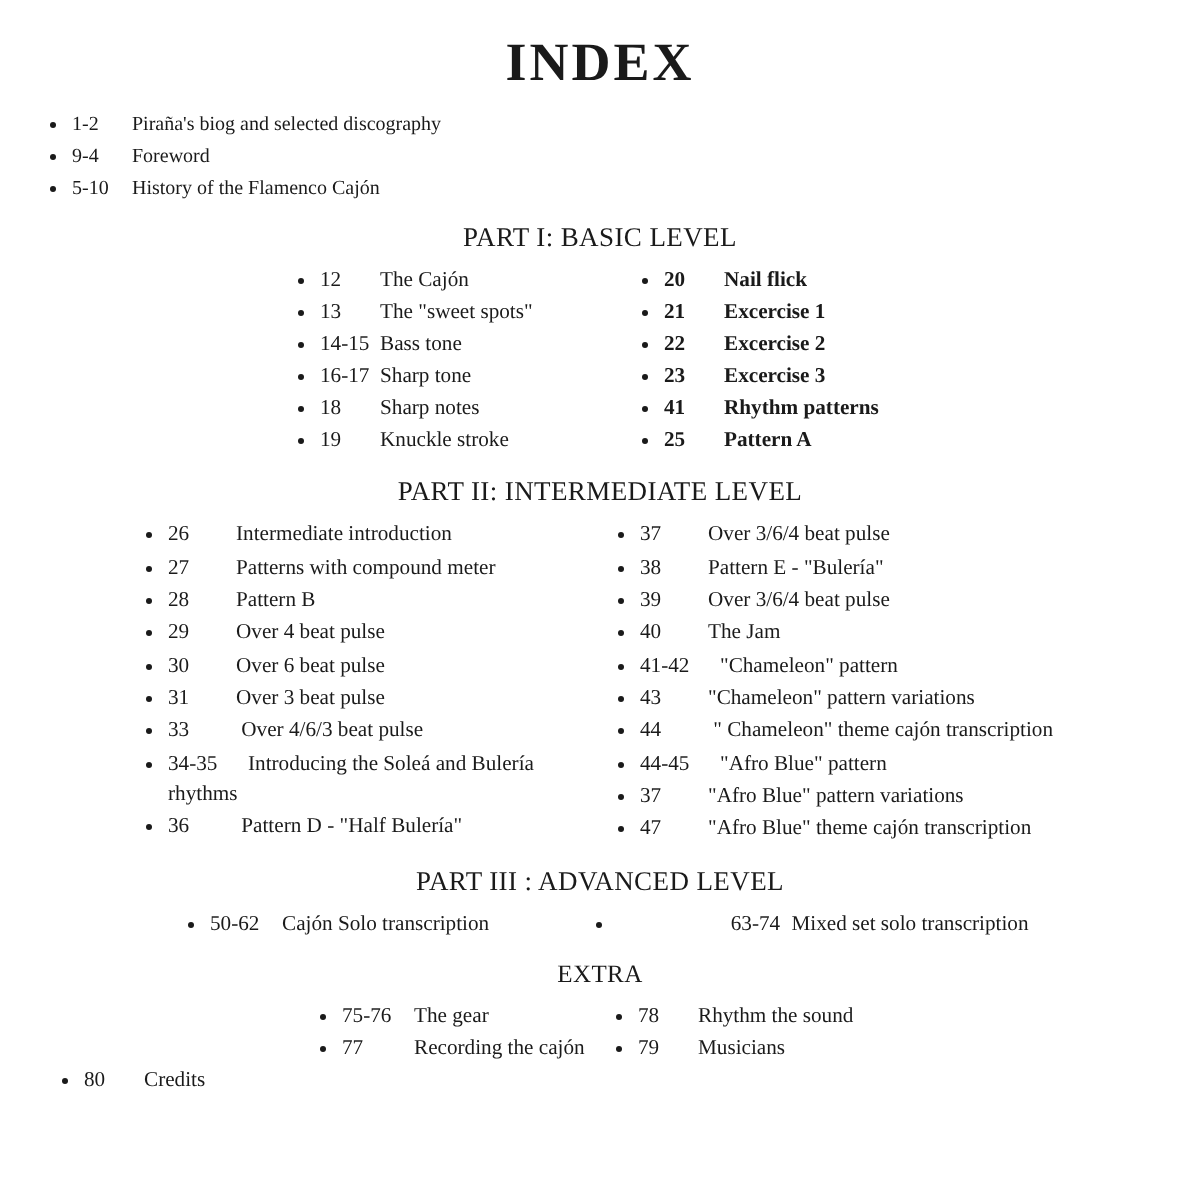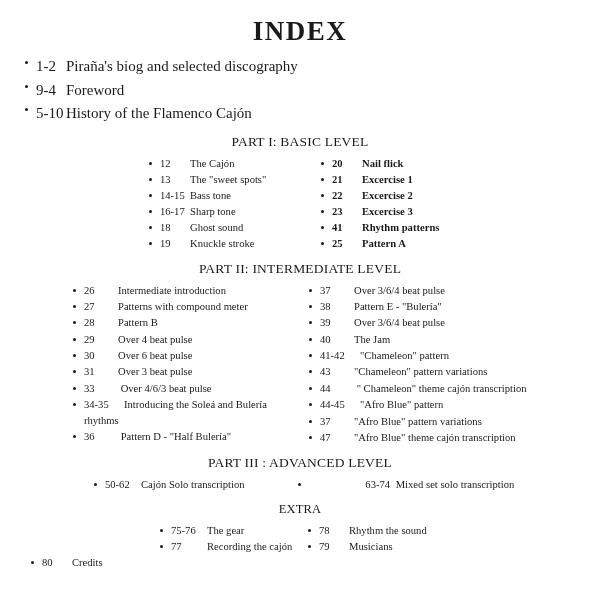--- a/index.html
+++ b/index.html
@@ -67,21 +67,21 @@
   }
   .num.wide {
     min-width: 36px;
   }
   .intro-list {
     margin: 0 auto;
     width: 330px;
     padding-left: 0;
   }
   .intro-list li.entry {
-    font-size: 15px;
+    font-size: 10px;
     line-height: 1.5;
   }
   .cols {
     display: flex;
     justify-content: center;
     gap: 0px;
   }
   .col {
     box-sizing: border-box;
   }
@@ -131,21 +131,21 @@
   </ul>
 
   <div class="section-title">PART I: BASIC LEVEL</div>
   <div class="cols p1">
     <div class="col col-a">
       <ul class="plain">
         <li class="entry"><span class="num">12</span><span>The Cajón</span></li>
         <li class="entry"><span class="num">13</span><span>The "sweet spots"</span></li>
         <li class="entry"><span class="num">14-15</span><span>Bass tone</span></li>
         <li class="entry"><span class="num">16-17</span><span>Sharp tone</span></li>
-        <li class="entry"><span class="num">18</span><span>Ghost sound</span></li>
+        <li class="entry"><span class="num">18</span><span>Sharp notes</span></li>
         <li class="entry"><span class="num">19</span><span>Knuckle stroke</span></li>
       </ul>
     </div>
     <div class="col col-b">
       <ul class="plain">
         <li class="entry"><span class="num">20</span><span>Nail flick</span></li>
         <li class="entry"><span class="num">21</span><span>Excercise 1</span></li>
         <li class="entry"><span class="num">22</span><span>Excercise 2</span></li>
         <li class="entry"><span class="num">23</span><span>Excercise 3</span></li>
         <li class="entry"><span class="num">41</span><span>Rhythm patterns</span></li>

